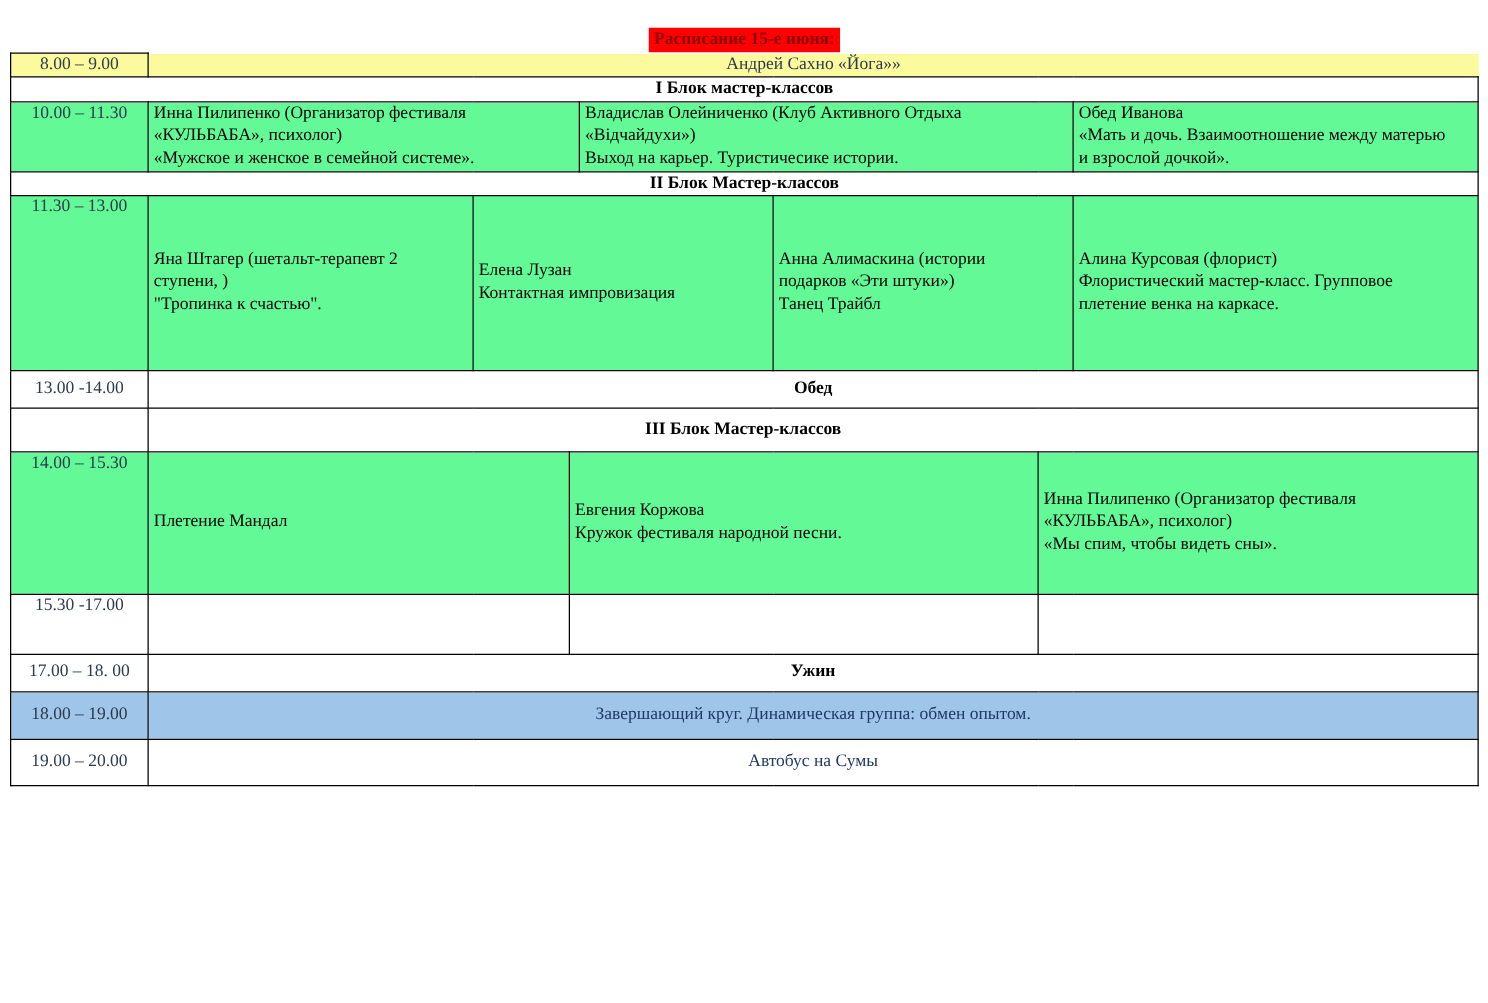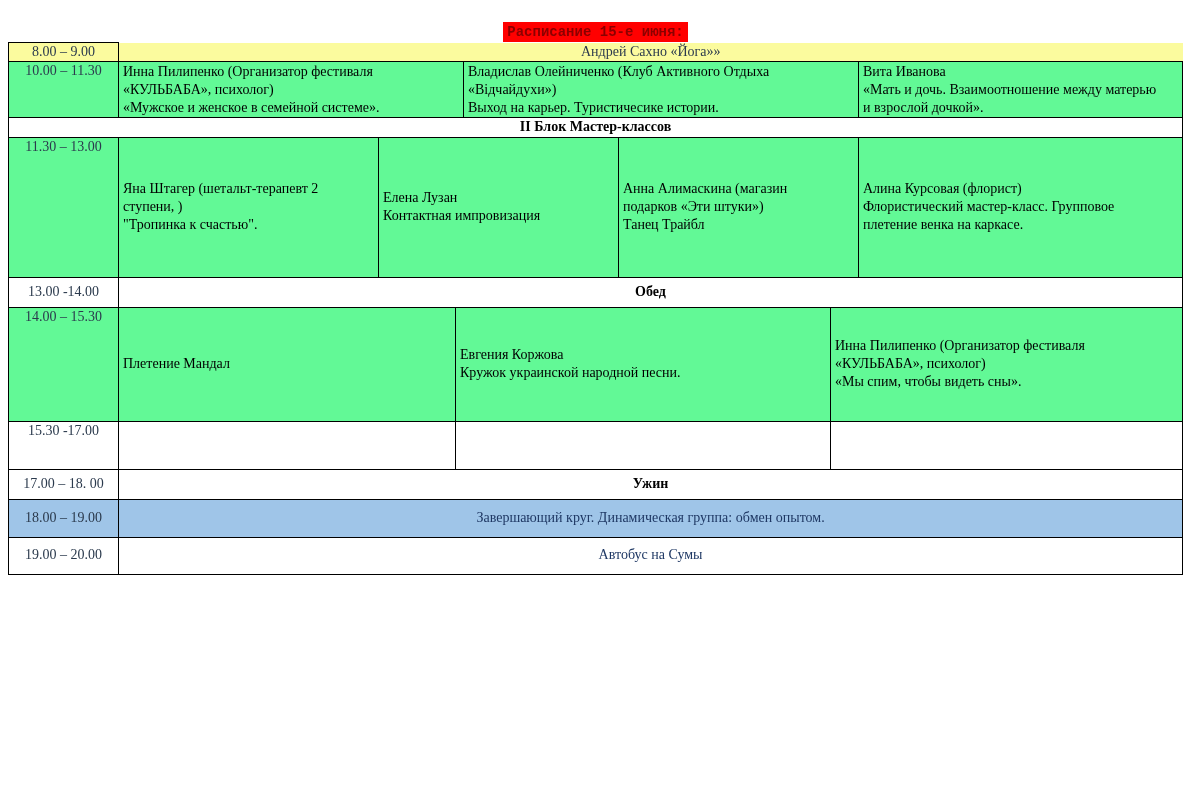--- a/index.html
+++ b/index.html
@@ -21,21 +21,21 @@
   td{padding:0 4px;vertical-align:middle;overflow:hidden;line-height:1.3;}
   .b{border:1px solid #000;}
   .center{text-align:center;}
   .bold{font-weight:bold;}
   .time{color:var(--time);text-align:center;white-space:nowrap;}
   .v-top{vertical-align:top;padding-top:0;}
   .yoga-row td{background:var(--yellow);color:var(--time);}
   .green-row td{background:var(--green);}
   .blue-row td{background:var(--blue);}
   .navy-text{color:var(--navy);}
-  .title-cell{text-align:center;font-family:Liberation Mono, monospace;}
+  .title-cell{text-align:center;}
   .red-banner{
     display:inline-block;background:var(--title-bg);color:var(--title-text);
     font-weight:bold;padding:1px 4px;
   }
   .fullspan{margin-left:-112px;text-align:center;font-weight:bold;}
   .event-cell{text-align:left;}
 </style>
 </head>
 <body>
 
@@ -57,35 +57,38 @@
       <span class="red-banner">Расписание 15-е июня:</span>
     </td>
   </tr>
 
   <tr class="yoga-row" style="height:19px">
     <td class="b time">8.00 – 9.00</td>
     <td colspan="7" class="center">Андрей Сахно «Йога»»</td>
   </tr>
 
 
+  <tr style="height:16px">
+    <td colspan="8" class="b center bold">I Блок мастер-классов</td>
+  </tr>
 
   <tr class="green-row" style="height:56px">
     <td class="b time v-top">10.00 – 11.30</td>
     <td colspan="3" class="b event-cell">
       <div>Инна Пилипенко (Организатор фестиваля</div>
       <div>«КУЛЬБАБА», психолог)</div>
       <div>«Мужское и женское в семейной системе».</div>
     </td>
     <td colspan="3" class="b event-cell">
       <div>Владислав Олейниченко (Клуб Активного Отдыха</div>
       <div>«Відчайдухи»)</div>
       <div>Выход на карьер. Туристичесике истории.</div>
     </td>
     <td class="b event-cell">
-      <div>Вита Иванова</div>
+      <div>Обед Иванова</div>
       <div>«Мать и дочь. Взаимоотношение между матерью</div>
       <div>и взрослой дочкой».</div>
     </td>
   </tr>
 
   <tr style="height:17px">
     <td colspan="8" class="b center bold">II Блок Мастер-классов</td>
   </tr>
 
   <tr class="green-row" style="height:140px">
@@ -93,45 +96,51 @@
     <td class="b event-cell">
       <div>Яна Штагер (шетальт-терапевт 2</div>
       <div>ступени, )</div>
       <div>"Тропинка к счастью".</div>
     </td>
     <td colspan="3" class="b event-cell">
       <div>Елена Лузан</div>
       <div>Контактная импровизация</div>
     </td>
     <td colspan="2" class="b event-cell">
-      <div>Анна Алимаскина (магазин</div>
+      <div>Анна Алимаскина (истории</div>
       <div>подарков «Эти штуки»)</div>
       <div>Танец Трайбл</div>
     </td>
     <td class="b event-cell">
       <div>Алина Курсовая (флорист)</div>
       <div>Флористический мастер-класс. Групповое</div>
       <div>плетение венка на каркасе.</div>
     </td>
   </tr>
 
   <tr style="height:30px">
     <td class="b time">13.00 -14.00</td>
     <td colspan="7" class="b center bold">Обед</td>
   </tr>
 
+  <tr style="height:35px">
+    <td class="b"></td>
+    <td colspan="7" class="b">
+      <div class="fullspan">III Блок Мастер-классов</div>
+    </td>
+  </tr>
 
   <tr class="green-row" style="height:114px">
     <td class="b time v-top">14.00 – 15.30</td>
     <td colspan="2" class="b event-cell">
       <div>Плетение Мандал</div>
     </td>
     <td colspan="3" class="b event-cell">
       <div>Евгения Коржова</div>
-      <div>Кружок украинской народной песни.</div>
+      <div>Кружок фестиваля народной песни.</div>
     </td>
     <td colspan="2" class="b event-cell">
       <div>Инна Пилипенко (Организатор фестиваля</div>
       <div>«КУЛЬБАБА», психолог)</div>
       <div>«Мы спим, чтобы видеть сны».</div>
     </td>
   </tr>
 
   <tr style="height:48px">
     <td class="b time v-top">15.30 -17.00</td>

